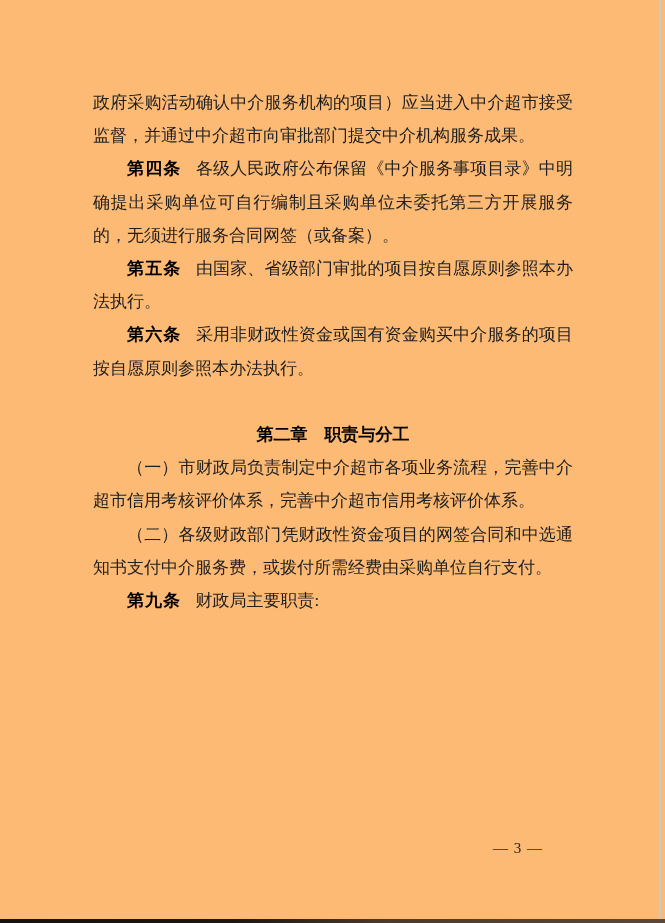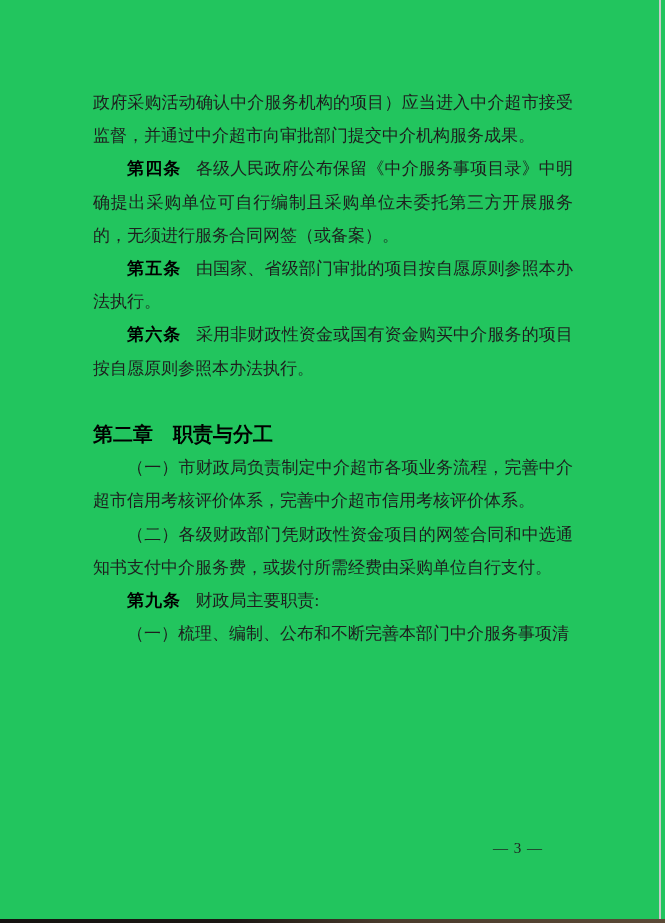--- a/index.html
+++ b/index.html
@@ -5,21 +5,21 @@
   html, body { margin: 0; padding: 0; }
   body {
     width: 665px; height: 923px;
     background: #ffffff;
     font-family: "Liberation Serif", "DejaVu Serif", serif;
     overflow: hidden;
   }
   .sheet {
     position: relative;
     width: 665px; height: 923px;
-    background: #22c55e;
+    background: #fdba74;
   }
   .text-block {
     position: absolute;
     left: 93px; top: 86px;
     width: 480px;
     color: #1e1e1e;
     font-size: 17px;
     line-height: 33.2px;
     text-align: justify;
     text-justify: inter-ideograph;
@@ -33,25 +33,25 @@
   }
   .lead {
     font-weight: 700;
     color: #000;
     font-family: Liberation Sans, sans-serif;
     margin-right: 0.85em;
     letter-spacing: 1px;
   }
   .chapter {
     margin: 33.2px 0 0 0;
-    font-size: 20px;
+    font-size: 17px;
     line-height: 33.2px;
     font-weight: 700;
     color: #000;
-    text-align: left;
+    text-align: center;
     text-indent: 0;
     font-family: "Liberation Sans", "DejaVu Sans", sans-serif;
   }
   .page-number {
     position: absolute;
     top: 840px;
     right: 122px;
     font-size: 15px;
     color: #222;
     letter-spacing: 1px;
@@ -88,21 +88,20 @@
 
     <h2 class="chapter">第二章　职责与分工</h2>
 
 
     <p class="para">（一）市财政局负责制定中介超市各项业务流程，完善中介超市信用考核评价体系，完善中介超市信用考核评价体系。</p>
 
     <p class="para">（二）各级财政部门凭财政性资金项目的网签合同和中选通知书支付中介服务费，或拨付所需经费由采购单位自行支付。</p>
 
     <p class="para"><span class="lead">第九条</span><span>财政局主要职责:</span></p>
 
-    <p class="para">（一）梳理、编制、公布和不断完善本部门中介服务事项清</p>
 
   </div>
 
   <div class="page-number">— 3 —</div>
 
   <div class="scan-edge-right"></div>
   <div class="scan-edge-bottom"></div>
 
 </div>
 

